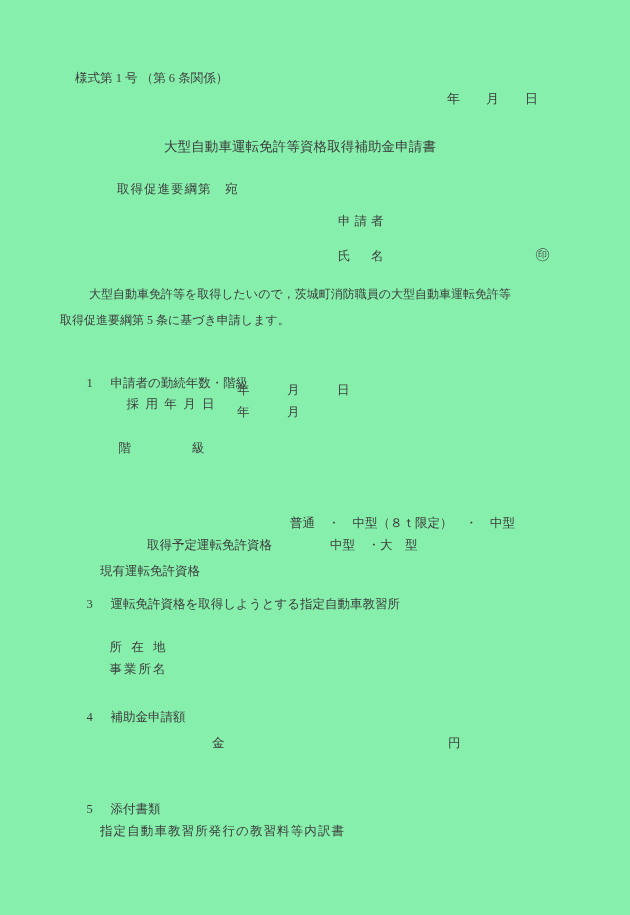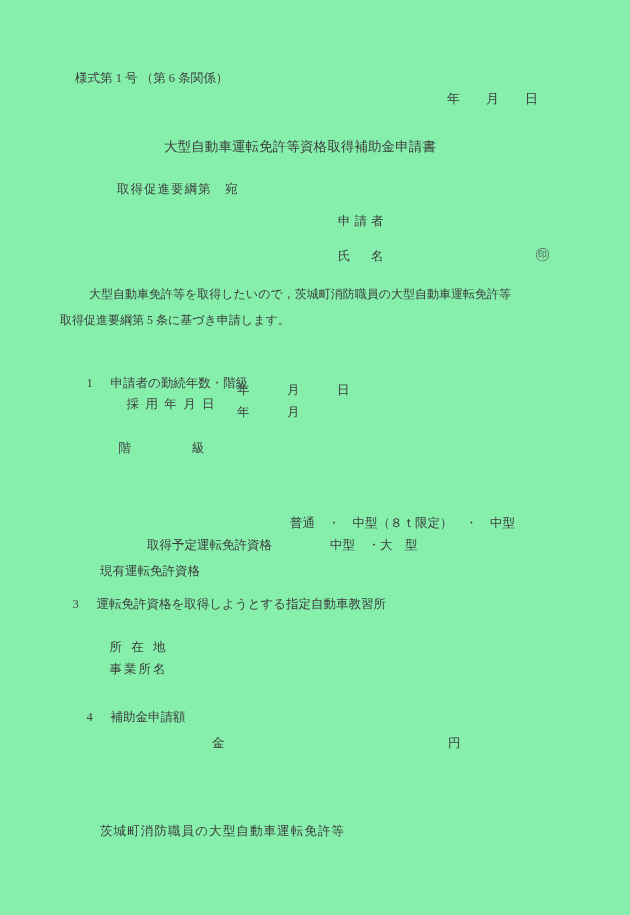--- a/index.html
+++ b/index.html
@@ -59,31 +59,34 @@
   <div class="ln" style="left:237px; top:405px;">年　　　月</div>
   <div class="ln" style="left:106px; top:427px;">
     <span class="jlabel" style="width:86px;">階級</span>
   </div>
 
   <div class="ln" style="left:100px; top:516px;margin-top:48px;">現有運転免許資格</div>
   <div class="ln" style="left:290px; top:516px;">普通　・　中型（８ｔ限定）　・　中型</div>
   <div class="ln" style="left:100px; top:538px;margin-left:47px;">取得予定運転免許資格</div>
   <div class="ln" style="left:290px; top:538px;margin-left:40px;">中型　・大　型</div>
 
-  <div class="ln" style="left:60px; top:583px;">
+  <div class="ln" style="left:74px; top:583px;">
     <span class="secno">3</span><span>運転免許資格を取得しようとする指定自動車教習所</span>
   </div>
   <div class="ln" style="left:97px; top:648px;">
     <span class="jlabel" style="width:56px;">事業所名</span>
   </div>
   <div class="ln" style="left:97px; top:626px;">
     <span class="jlabel" style="width:56px;">所在地</span>
   </div>
 
   <div class="ln" style="left:74px; top:696px;">
     <span class="secno">4</span><span>補助金申請額</span>
   </div>
   <div class="ln" style="left:212px; top:736px;">金</div>
   <div class="ln" style="left:448px; top:736px;">円</div>
 
-  <div class="ln" style="left:100px; top:824px; letter-spacing:1.1px;">茨城町消防職員の大型自動車運転免許等</div>
+  <div class="ln" style="left:74px; top:788px;">
+    <span class="secno">5</span><span>添付書類</span>
+  </div>
+  <div class="ln" style="left:100px; top:824px; letter-spacing:1.1px;">指定自動車教習所発行の教習料等内訳書</div>
 
 </div>
 
 </body></html>

